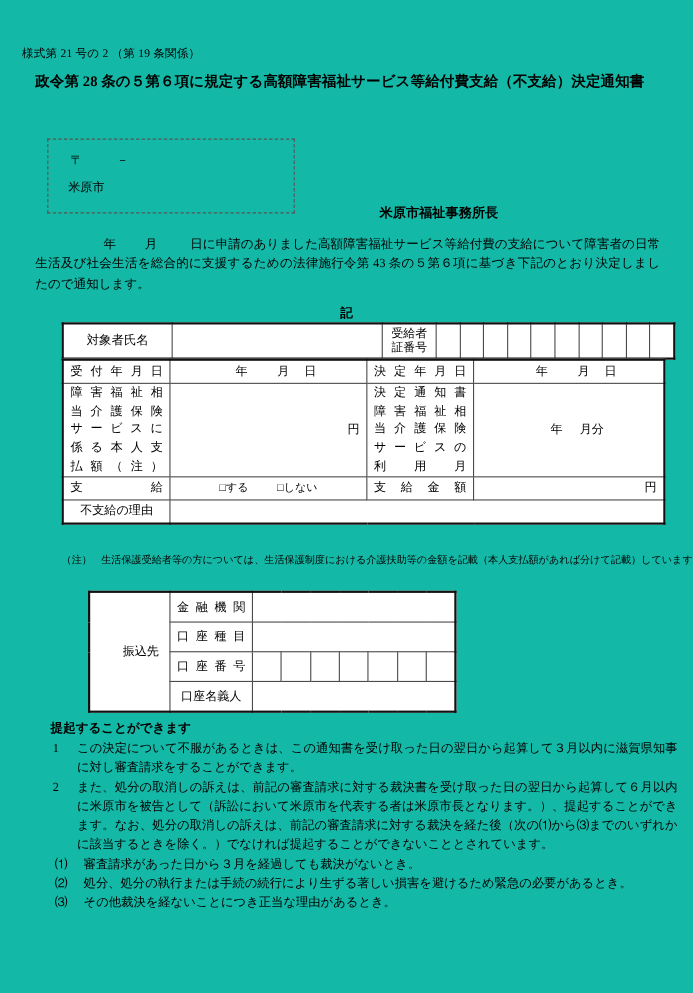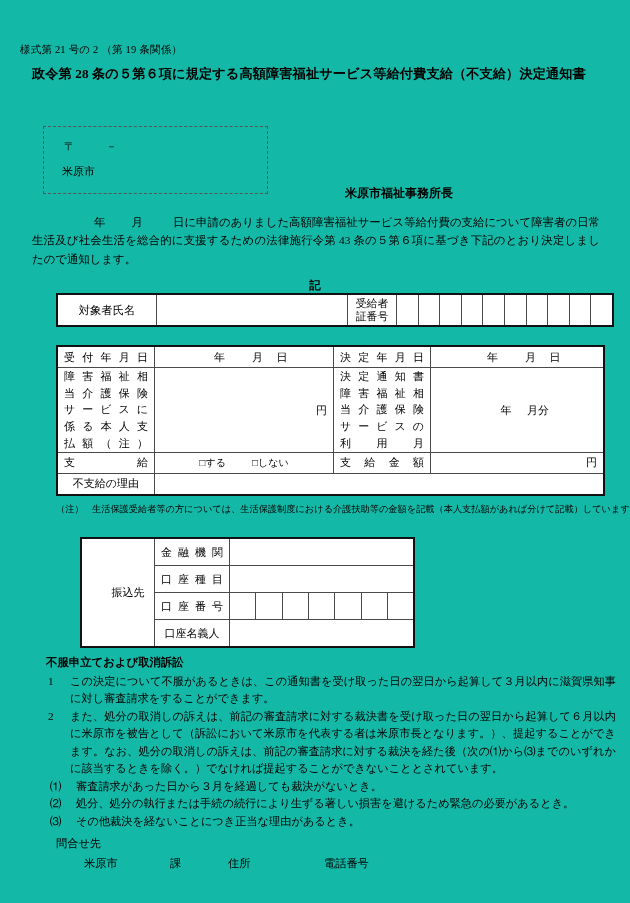--- a/index.html
+++ b/index.html
@@ -142,21 +142,21 @@
   
   #t-name { left: 56px; top: 293px; width: 542px; }
   #t-name td { height: 30px; }
   #t-name .c-lbl { width: 98px; font-size: 11.3px; }
   #t-name .c-name { width: 190px; }
   #t-name .c-rlbl { width: 48px; font-size: 10.8px; line-height: 1.25; }
   #t-name .c-digit { width: 20.6px; }
   .two-line { display: block; }
 
   
-  #t-main { left: 56px; top: 345px; width: 542px; }
+  #t-main { left: 56px; top: 326px; width: 542px; }
   #t-main td { height: 20px; }
   #t-main .c1 { width: 96px; }
   #t-main .c2 { width: 178px; }
   #t-main .c3 { width: 96px; }
   #t-main .c4 { width: 172px; }
 
   .date-line { font-size: 11px; white-space: nowrap; }
   .date-line .g { display: inline-block; width: 38px; }
   .yen-right {
     display: block;
@@ -380,21 +380,21 @@
       <td class="c-acc cell-blank"></td>
     </tr>
     <tr>
       <td class="c-key">口座名義人</td>
       <td class="c-val cell-blank" colspan="7"></td>
     </tr>
   </tbody>
     </table>
 
   <div class="appeal">
-    <h4>不服申立ておよび取消訴訟</h4>
+    <h4>提起することができます</h4>
     <div class="item">
       <span class="num">1</span>
       <span class="txt">この決定について不服があるときは、この通知書を受け取った日の翌日から起算して３月以内に滋賀県知事に対し審査請求をすることができます。</span>
     </div>
     <div class="item">
       <span class="num">2</span>
       <span class="txt">また、処分の取消しの訴えは、前記の審査請求に対する裁決書を受け取った日の翌日から起算して６月以内に米原市を被告として（訴訟において米原市を代表する者は米原市長となります。）、提起することができます。なお、処分の取消しの訴えは、前記の審査請求に対する裁決を経た後（次の⑴から⑶までのいずれかに該当するときを除く。）でなければ提起することができないこととされています。</span>
     </div>
     <div class="item">
       <span class="num paren">⑴</span>
@@ -403,20 +403,14 @@
     <div class="item">
       <span class="num paren">⑵</span>
       <span class="txt">処分、処分の執行または手続の続行により生ずる著しい損害を避けるため緊急の必要があるとき。</span>
     </div>
     <div class="item">
       <span class="num paren">⑶</span>
       <span class="txt">その他裁決を経ないことにつき正当な理由があるとき。</span>
     </div>
   </div>
 
-  <div class="contact">
-    <div class="c-title">問合せ先</div>
-    <div class="c-row">
-      <span class="f1">米原市</span><span class="f2">課</span><span class="f3">住所</span><span>電話番号</span>
-    </div>
-  </div>
 
 </div>
 
 </body></html>

